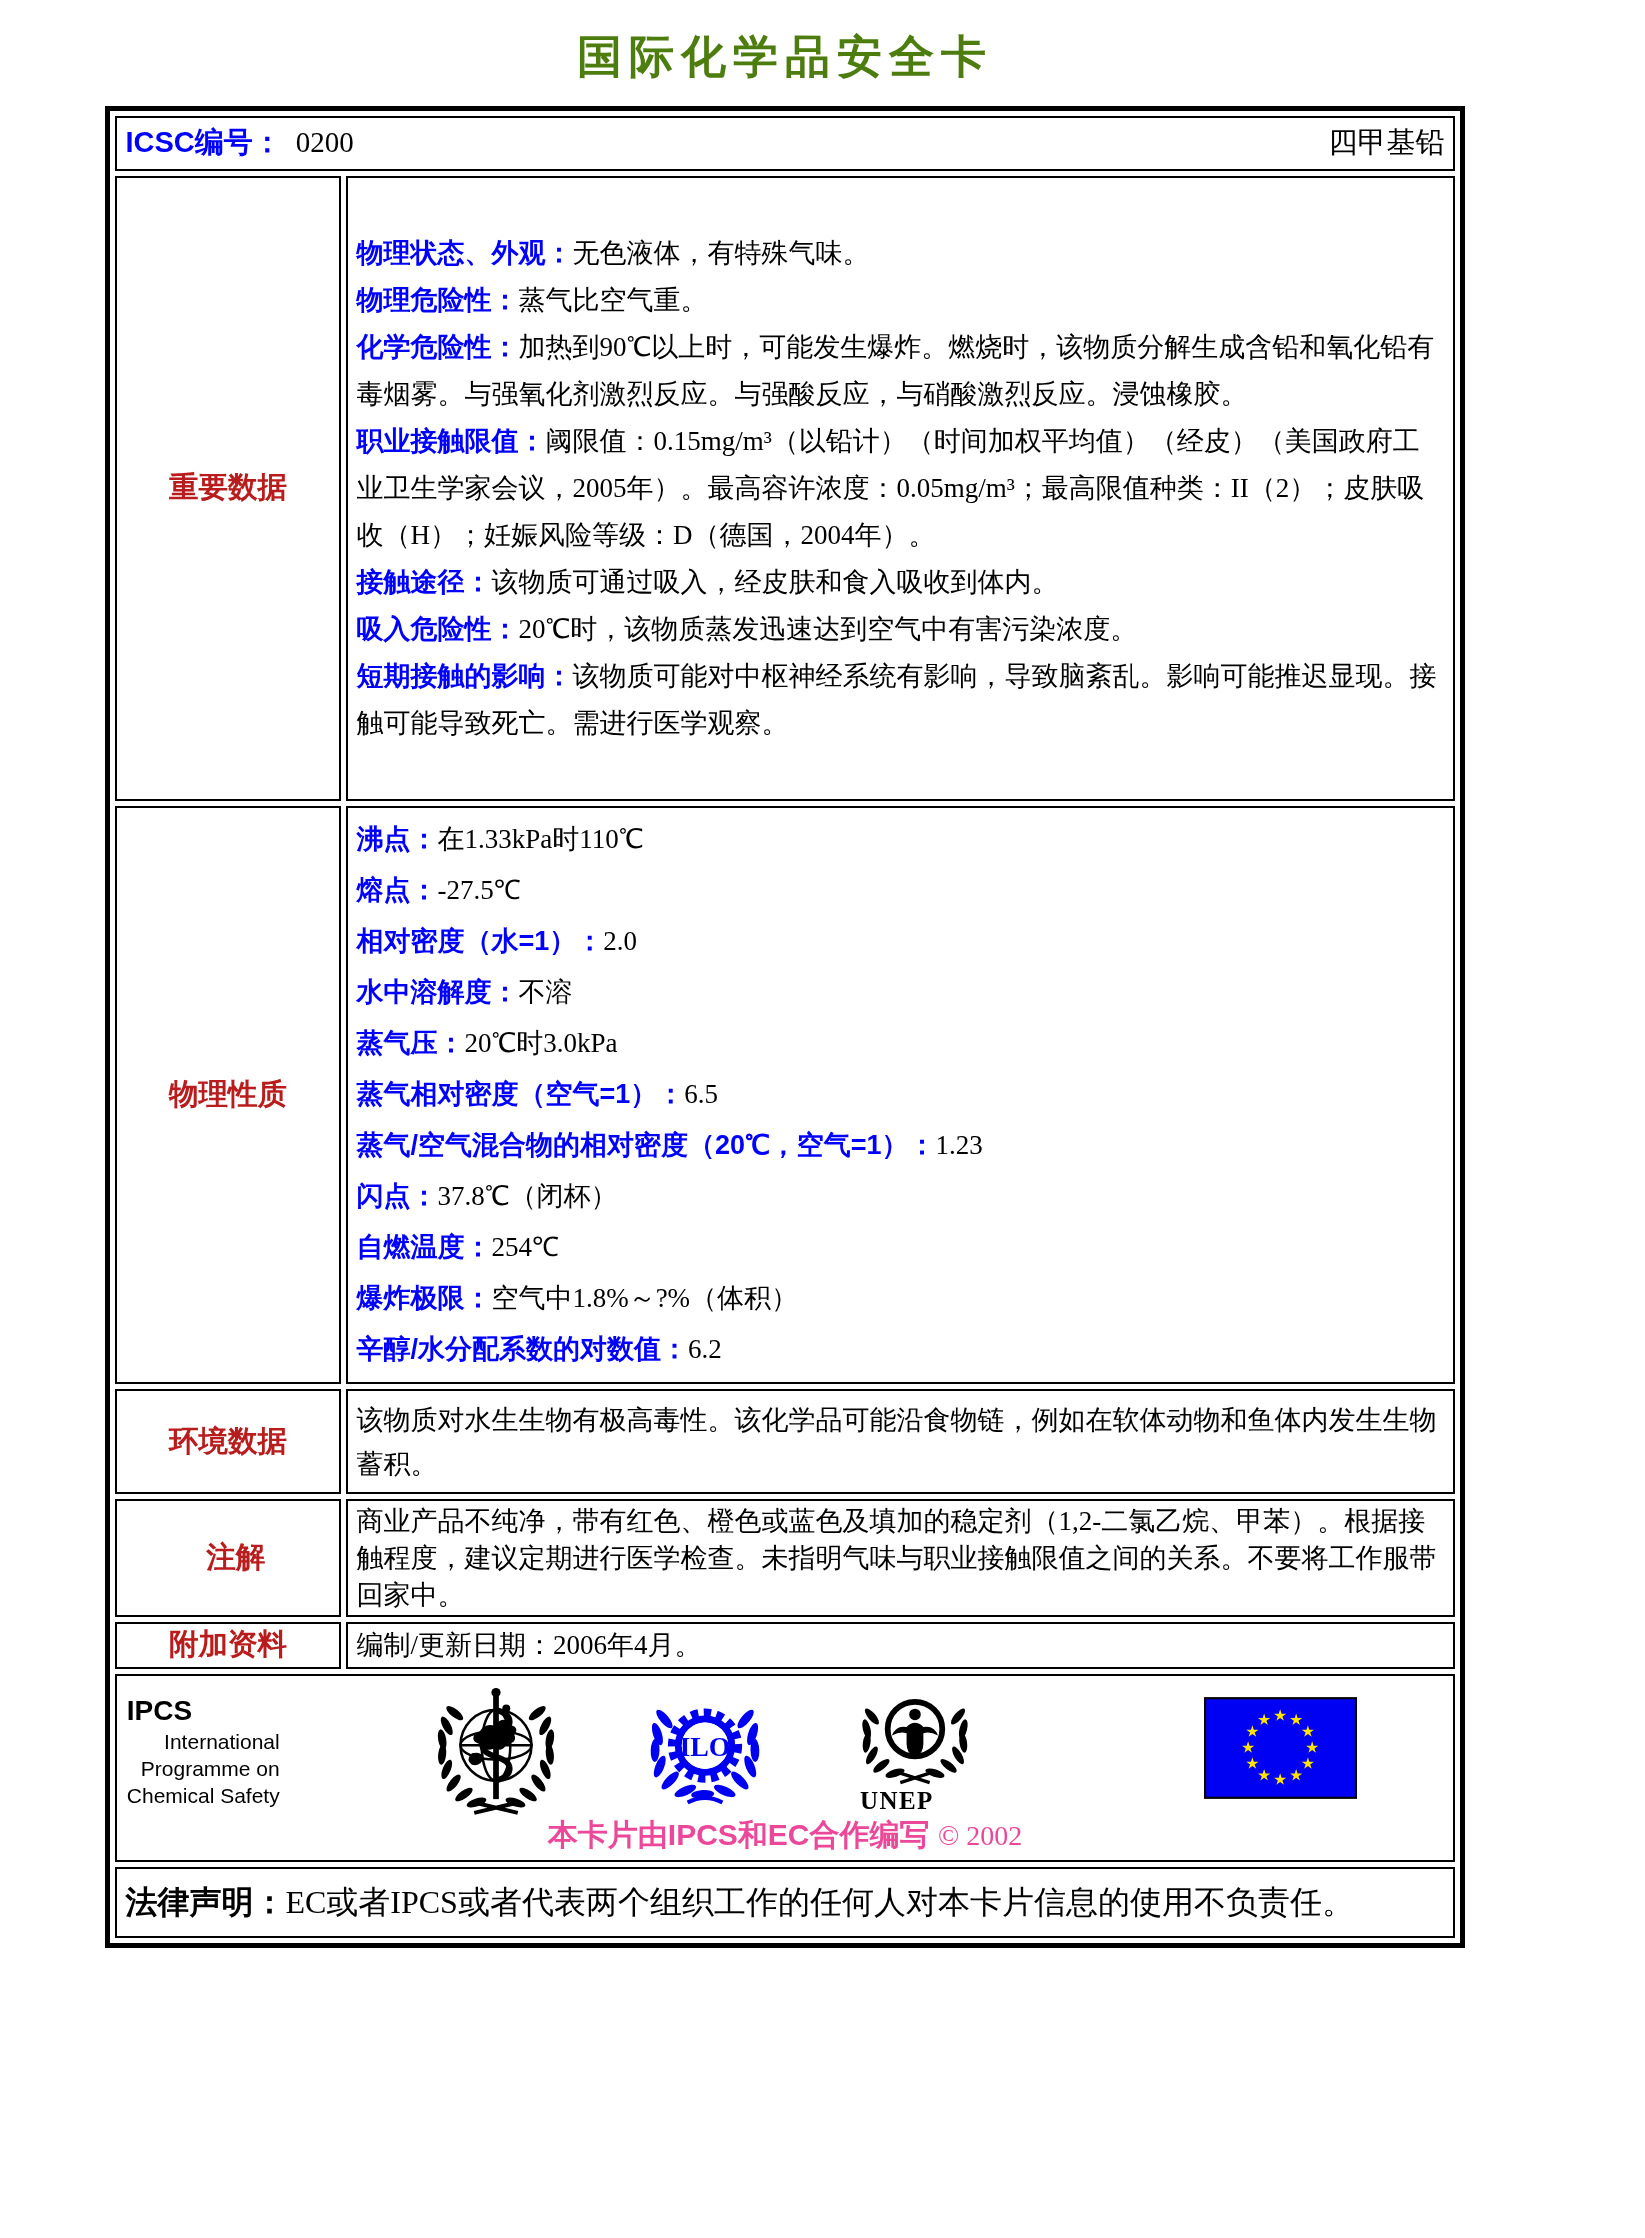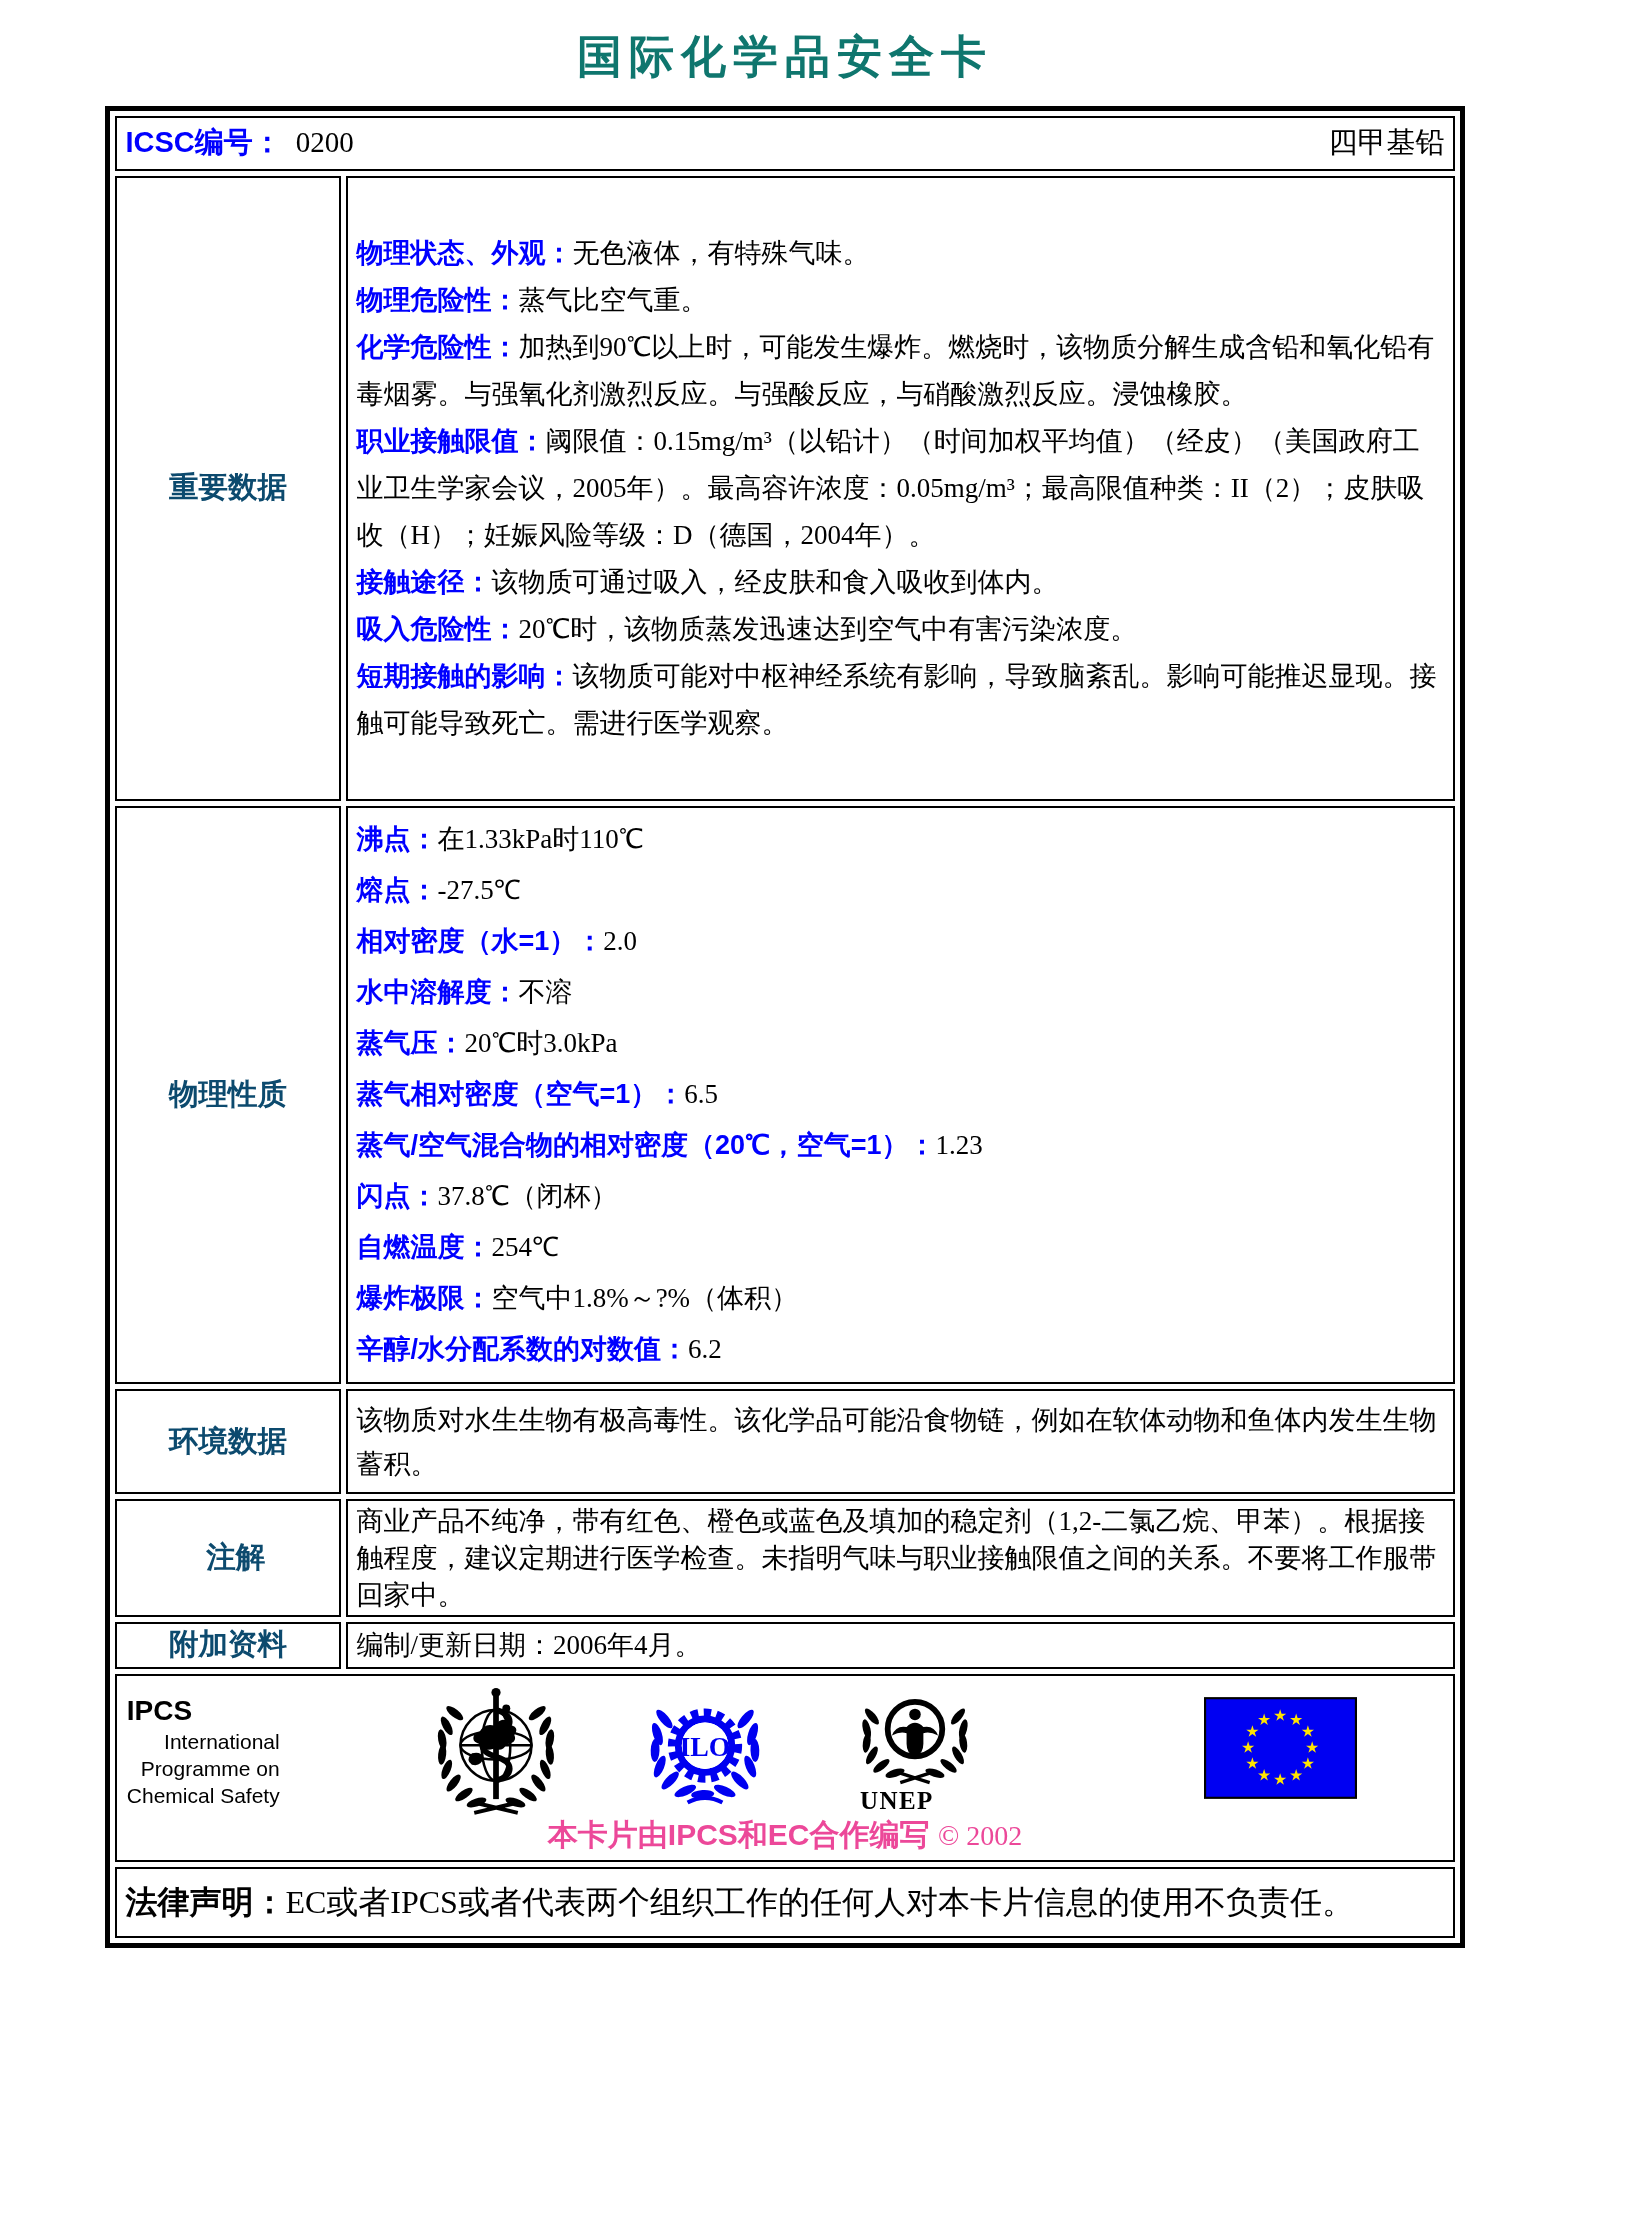--- a/index.html
+++ b/index.html
@@ -4,32 +4,32 @@
 <style>
   html,body { margin:0; padding:0; }
   body {
     width:1645px; height:2239px; background:#ffffff; position:relative;
     font-family:"Liberation Serif", serif; color:#000;
   }
   .page { position:absolute; left:105px; top:27px; width:1360px; }
 
   .title {
     margin:0 0 28px 0; height:51px; text-align:center;
-    color:#0f766e; font-size:45px; font-weight:bold; letter-spacing:7px;
+    color:#4d7c0f; font-size:45px; font-weight:bold; letter-spacing:7px;
     font-family:"Liberation Serif", serif;
   }
 
   table.card {
     border-collapse:separate; border-spacing:5.6px; border:5.6px solid #000;
     width:100%; table-layout:fixed; background:#fff;
   }
   td { border:2.8px solid #000; padding:1.4px 8.4px; vertical-align:middle; overflow:hidden; }
 
   td.side {
-    text-align:center; color:#0c4a6e; font-weight:bold;
+    text-align:center; color:#b91c1c; font-weight:bold;
     font-family:"Liberation Sans", sans-serif; font-size:29.5px;
   }
   col.c-side { width:226px; }
 
   td.content { font-size:27px; }
   td.content p { margin:0; }
   td.c-important p { line-height:47px; }
   td.c-phys p { line-height:51px; }
   td.c-env p { line-height:44px; }
   td.c-notes p { line-height:37px; }

